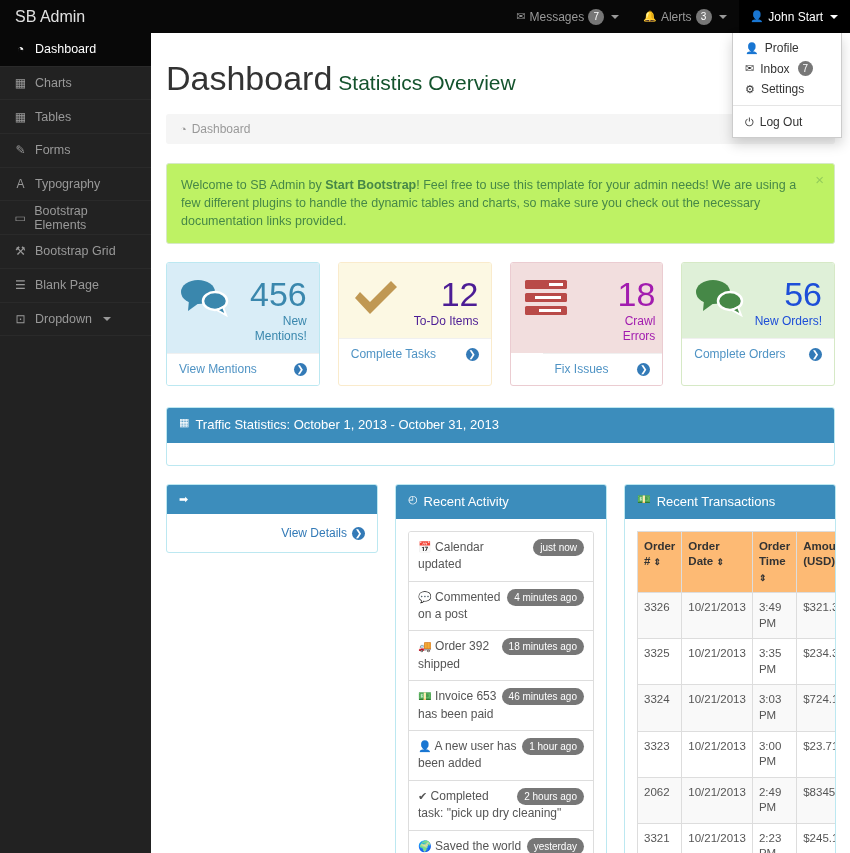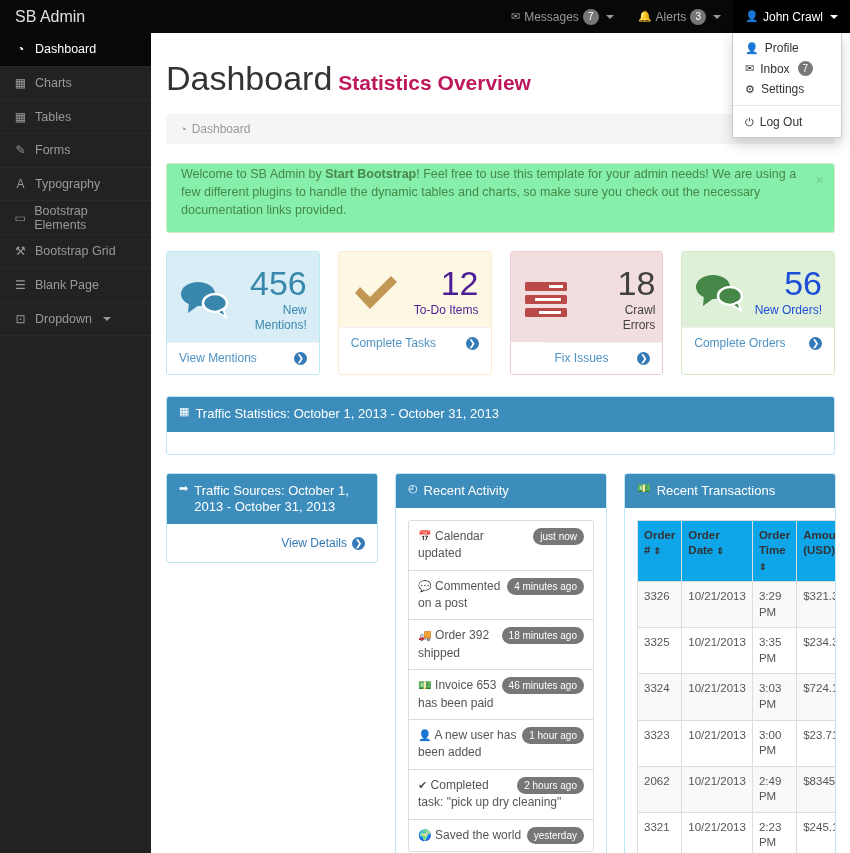--- a/index.html
+++ b/index.html
@@ -84,48 +84,48 @@
     background: #fff; overflow: hidden;
   }
 
   .page-header {
     padding: 26px 0 8px 15px;
   }
   .page-header h1 {
     font-size: 34px; font-weight: normal; color: #333; display: inline;
   }
   .page-header small {
-    font-size: 21px; color: #be185d; font-weight: bold; margin-left: 6px; margin-top: 37px;
+    font-size: 21px; color: #14532d; font-weight: normal; margin-left: 6px; margin-top: 37px;
   }
   .breadcrumb {
     background: #f5f5f5; border-radius: 3px; padding: 8px 14px;
     margin: 8px 15px 0 15px; font-size: 12px; color: #999;
     display: flex; align-items: center; gap: 5px;
   }
 
   .alert-success {
-    margin: 19px 15px 0 15px; padding: 1px 30px 13px 14px;
-    background: #86efac; border: 1px solid #d6e9c6; border-radius: 3px;
+    margin: 19px 15px 0 15px; padding: 12px 30px 13px 14px;
+    background: #bef264; border: 1px solid #d6e9c6; border-radius: 3px;
     color: #468847; font-size: 12.5px; line-height: 1.45; position: relative;
   }
   .alert-close {
     position: absolute; top: 8px; right: 10px; color: #468847;
     opacity: .35; font-size: 15px; cursor: pointer; line-height: 1;
   }
 
   
   .stats-row {
     display: flex; gap: 18px; margin: 18px 15px 0 15px;
   }
   .stat {
     flex: 1; border: 1px solid; border-radius: 3px; overflow: hidden;
     background: #fff;
   }
   .stat-body {
-    padding: 13px 12px 9px 12px; display: flex; align-items: center;
+    padding: 13px 12px 9px 12px; display: flex; align-items: flex-start;
   }
   .stat-icon { width: 52px; flex: 0 0 52px; padding-top: 2px; }
   .stat-nums { flex: 1; text-align: right; }
   .stat-huge { font-size: 34px; line-height: 36px; font-weight: normal; }
   .stat-label { font-size: 12px; line-height: 15px; margin-top: 2px; }
   .stat-foot {
     border-top: 1px solid rgba(0,0,0,.06);
     padding: 8px 12px; display: flex; align-items: flex-start;
     justify-content: space-between; gap: 6px;
     font-size: 12px; cursor: pointer; background: #fff;
@@ -136,21 +136,21 @@
     background: #337ab7; color: #fff; font-size: 9px; line-height: 13px;
     text-align: center; margin-top: 1px;
   }
   .s-blue  { border-color: #bce8f1; }
   .s-blue  .stat-body { background: #d9edf7; color: #3a87ad; }
   .s-blue  .stat-foot { color: #4f93c4; gap: 20px; }
   .s-yel   { border-color: #faebcc; }
   .s-yel   .stat-body { background: #fcf8e3; color: #4c1d95; }
   .s-yel   .stat-foot { color: #4f93c4; }
   .s-red   { border-color: #ebccd1; }
-  .s-red   .stat-body { background: #f2dede; color: #404040; gap: 43px; }
+  .s-red   .stat-body { background: #f2dede; color: #a21caf; gap: 43px; }
   .s-red   .stat-foot { color: #4f93c4; margin-left: 32px; }
   .s-grn   { border-color: #d6e9c6; }
   .s-grn   .stat-body { background: #dff0d8; color: #1d4ed8; }
   .s-grn   .stat-foot { color: #4f93c4; }
 
   .svg-ico { display: block; }
 
   
   .panel {
     border: 1px solid #bce8f1; border-radius: 3px; background: #fff;
@@ -193,21 +193,21 @@
     padding: 2px 7px; border-radius: 9px; margin-left: 5px;
     white-space: nowrap; line-height: 1.3;
   }
 
   
   .tbl { width: 100%; border-collapse: collapse; font-size: 11.5px; }
   .tbl th, .tbl td {
     border: 1px solid #ddd; padding: 7px 6px; text-align: left;
     vertical-align: top; line-height: 1.35;
   }
-  .tbl th { font-weight: bold; color: #333; background: #0ea5e9; cursor: pointer; }
+  .tbl th { font-weight: bold; color: #333; background: #fdba74; cursor: pointer; }
   .tbl td { color: #555; }
   .tbl tbody tr:nth-child(odd) td { background: #f9f9f9; }
   .sortarrow { font-size: 9px; color: #333; }
   .tbl-wrap { margin-bottom: 12px; }
 </style>
 </head>
 <body>
 
 <div class="page">
 
@@ -221,21 +221,21 @@
           <span class="caret"></span>
         </a>
         <a class="nav-item">
           <span class="ic">🔔</span>
           <span>Alerts</span>
           <span class="badge">3</span>
           <span class="caret"></span>
         </a>
         <a class="nav-item active-open">
           <span class="ic">👤</span>
-          <span>John Crawl</span>
+          <span>John Start</span>
           <span class="caret"></span>
         </a>
       </div>
   </div>
 
   <div class="dropdown-menu" id="user-dd">
       <a class="dd-item">
         <span class="ic">👤</span>
         <span>Profile</span>
       </a>
@@ -400,21 +400,20 @@
       </div>
       <div class="panel-body"></div>
     </div>
 
     <div class="bottom-row">
 
       <div class="col-sources">
         <div class="panel">
           <div class="panel-head">
             <span class="ic">➡</span>
-            <span>Traffic Sources: October 1, 2013 - October 31, 2013</span>
           </div>
           <div class="panel-body">
             <a class="view-link">
               <span>View Details</span>
               <span class="circ-arrow">❯</span>
             </a>
           </div>
         </div>
       </div>
 
@@ -453,21 +452,21 @@
                       <th><span>Order #</span> <span class="sortarrow">⇕</span></th>
                       <th><span>Order Date</span> <span class="sortarrow">⇕</span></th>
                       <th><span>Order Time</span> <span class="sortarrow">⇕</span></th>
                       <th><span>Amount (USD)</span> </th>
                     </tr>
                 </thead>
                 <tbody id="trans-body">
                     <tr>
                       <td>3326</td>
                       <td>10/21/2013</td>
-                      <td>3:29 PM</td>
+                      <td>3:49 PM</td>
                       <td>$321.33</td>
                     </tr>
                     <tr>
                       <td>3325</td>
                       <td>10/21/2013</td>
                       <td>3:35 PM</td>
                       <td>$234.34</td>
                     </tr>
                     <tr>
                       <td>3324</td>

